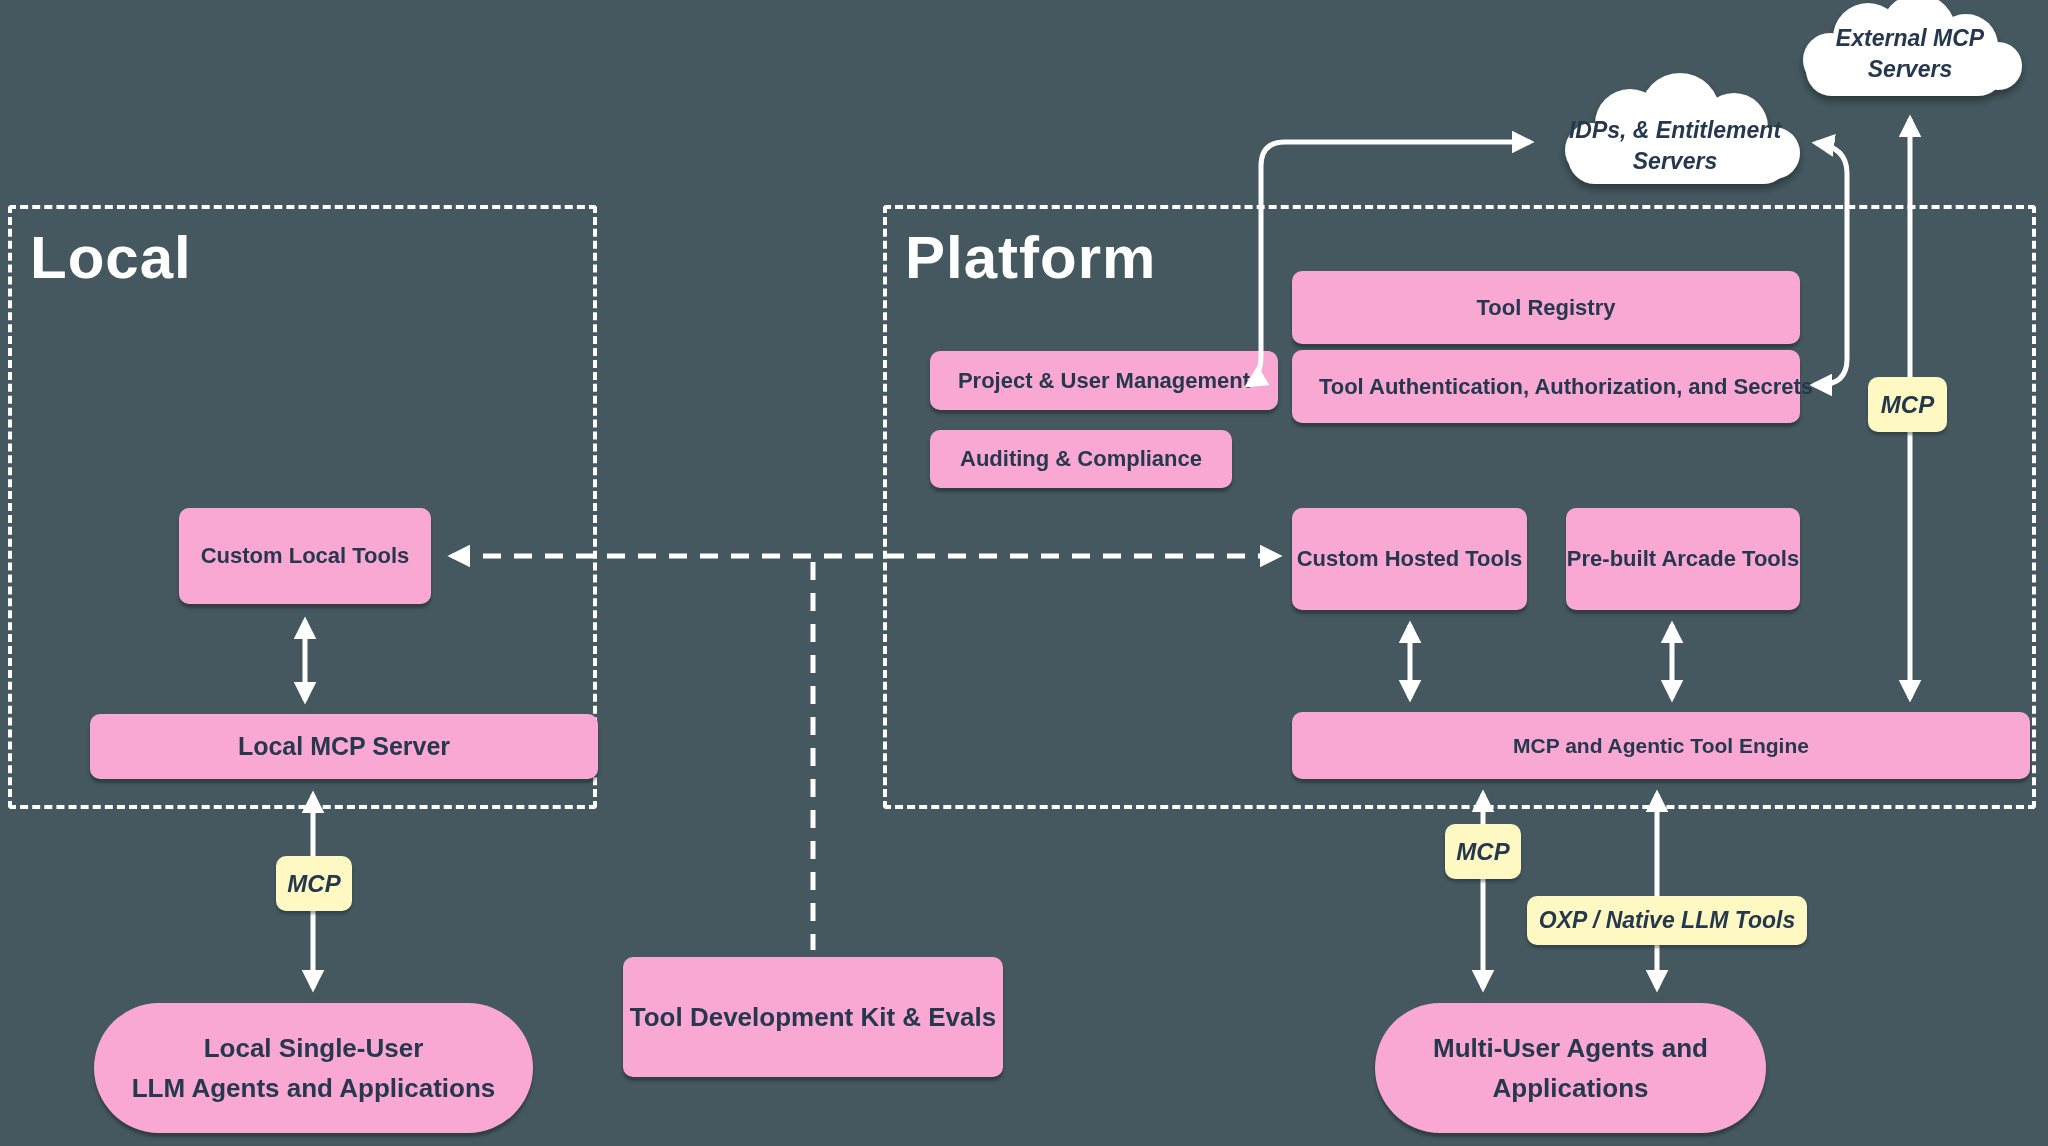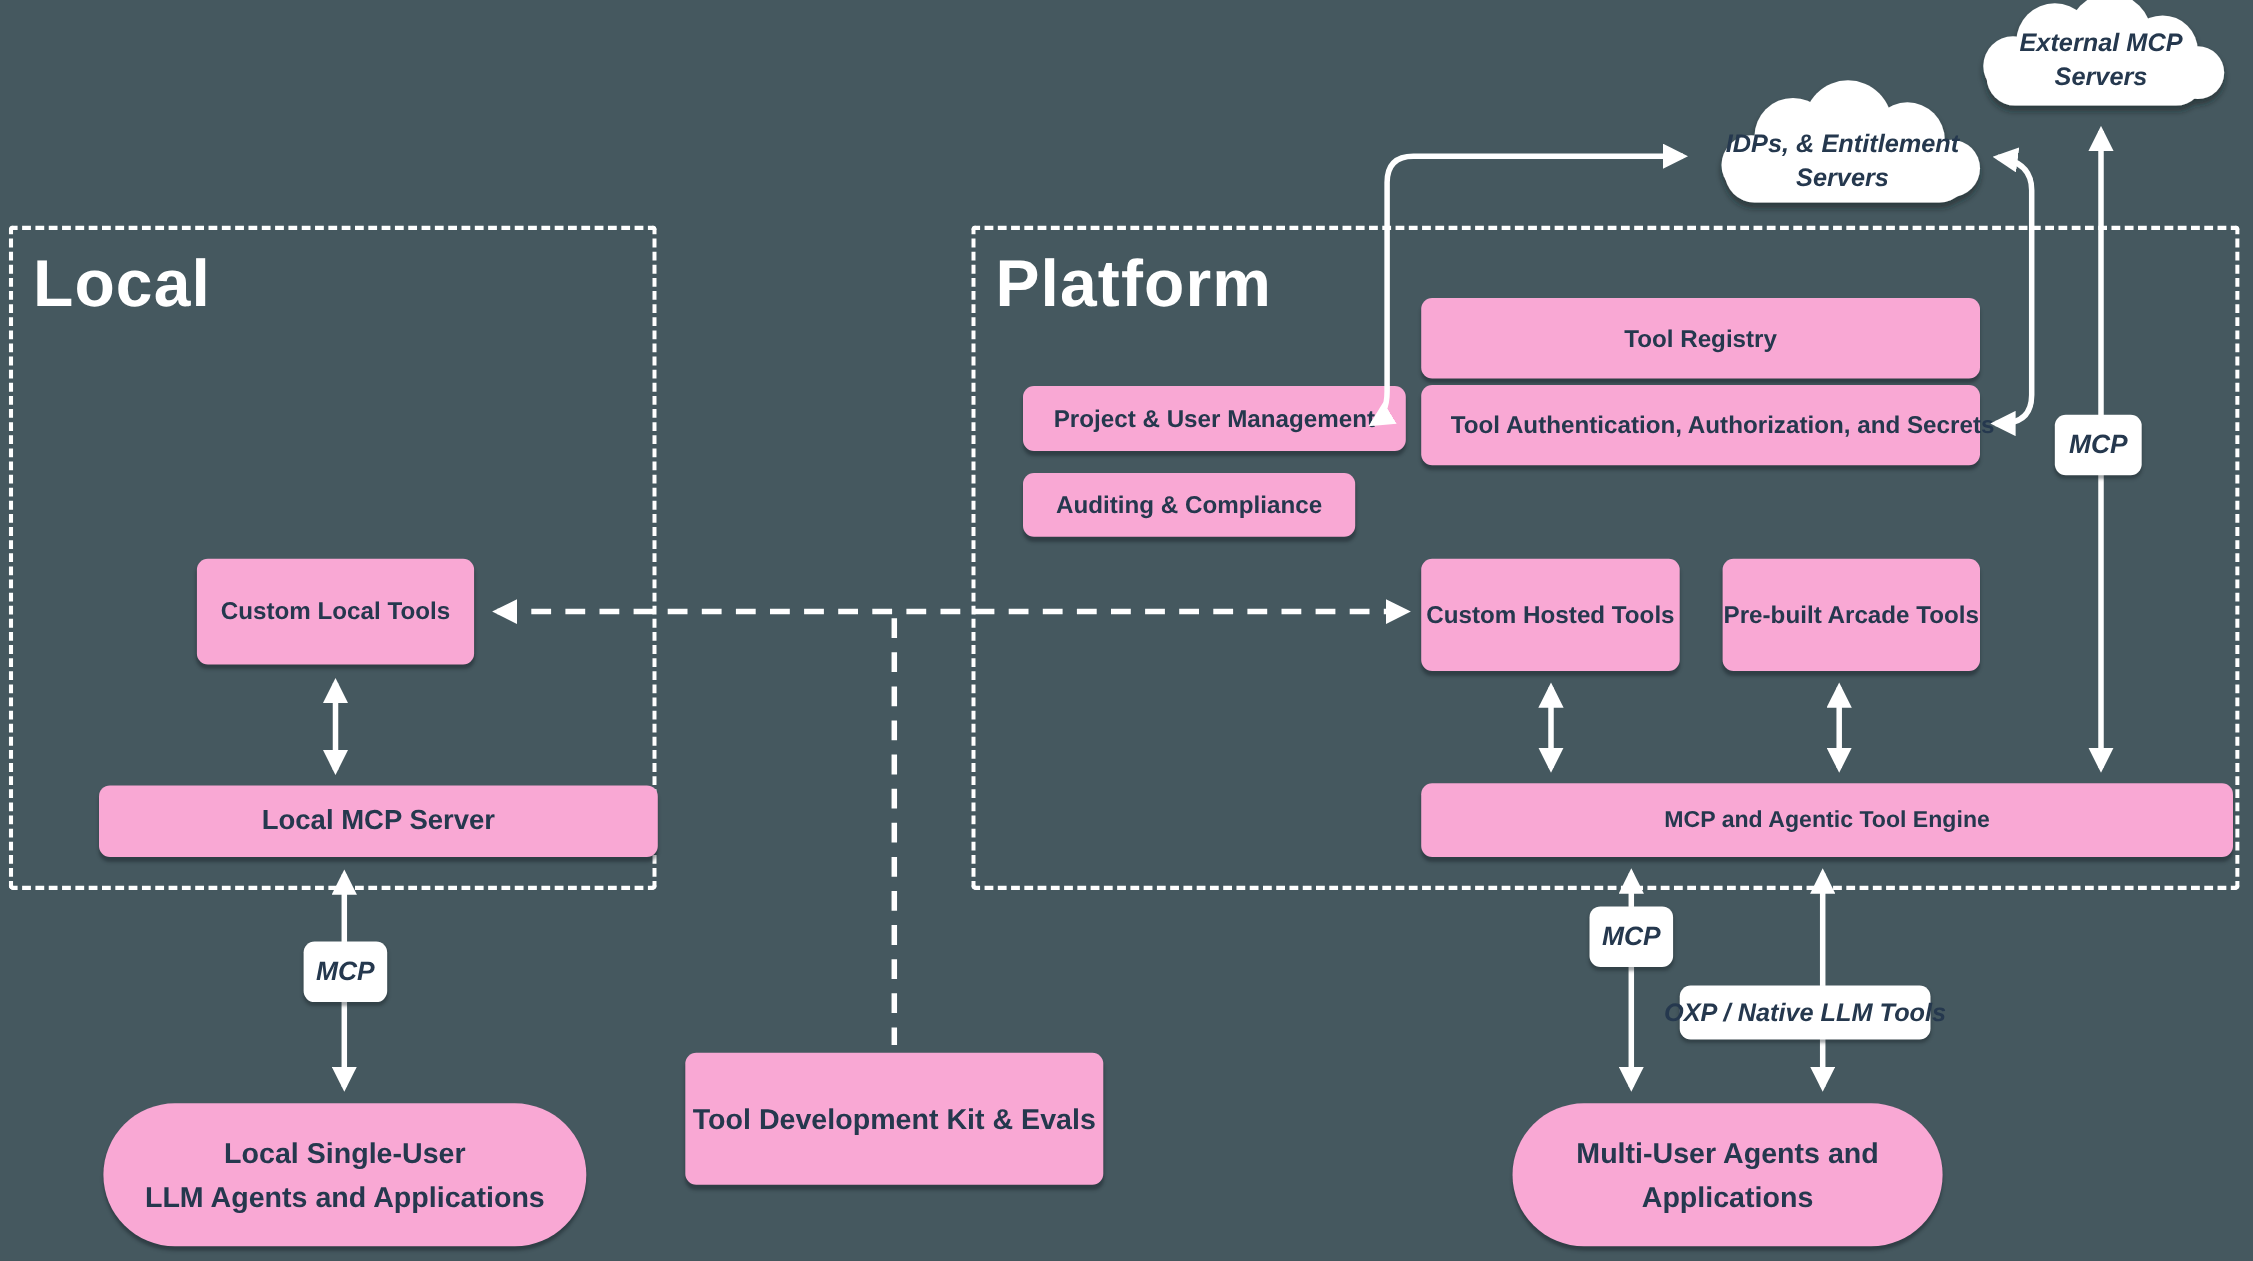--- a/index.html
+++ b/index.html
@@ -39,30 +39,30 @@
   #node-auditing-compliance{left:930px;top:430px;width:302px;height:58px;}
   #node-tool-registry{left:1292px;top:271px;width:508px;height:73px;}
   #node-tool-auth{left:1292px;top:350px;width:508px;height:73px;padding-left:40px;}
   #node-distributed-runtime{left:1292px;top:432px;width:508px;height:69px;}
   #node-custom-hosted-tools{left:1292px;top:508px;width:235px;height:102px;}
   #node-prebuilt-arcade-tools{left:1566px;top:508px;width:234px;height:102px;}
   #node-tool-engine{left:1292px;top:712px;width:738px;height:67px;font-size:21px;}
   #node-multi-user-agents{left:1375px;top:1003px;width:391px;height:130px;}
   
   .badge{
-    position:absolute;background:#ffffff;border-radius:10px;
+    position:absolute;background:#fef9c3;border-radius:10px;
     box-shadow:0 3px 3px rgba(22,32,38,0.4);
     display:flex;align-items:center;justify-content:center;
     font-size:24px;font-style:italic;font-weight:600;color:#25384e;
     white-space:nowrap;
   }
   #badge-mcp-local{left:276px;top:856px;width:76px;height:55px;}
   #badge-mcp-platform{left:1445px;top:824px;width:76px;height:55px;}
   #badge-mcp-external{left:1868px;top:377px;width:79px;height:55px;}
-  #badge-oxp{left:1527px;top:896px;width:228px;height:49px;font-size:23px;}
+  #badge-oxp{left:1527px;top:896px;width:280px;height:49px;font-size:23px;}
   
   .cloud-label{
     position:absolute;display:flex;flex-direction:column;align-items:center;justify-content:center;
     font-size:23px;font-style:italic;font-weight:600;color:#25384e;
     text-align:center;line-height:31px;z-index:6;
   }
   #cloud-label-external{left:1798px;top:26px;width:224px;height:56px;}
   #cloud-label-idps{left:1552px;top:110px;width:246px;height:72px;}
   
   svg.layer{position:absolute;left:0;top:0;pointer-events:none;}

